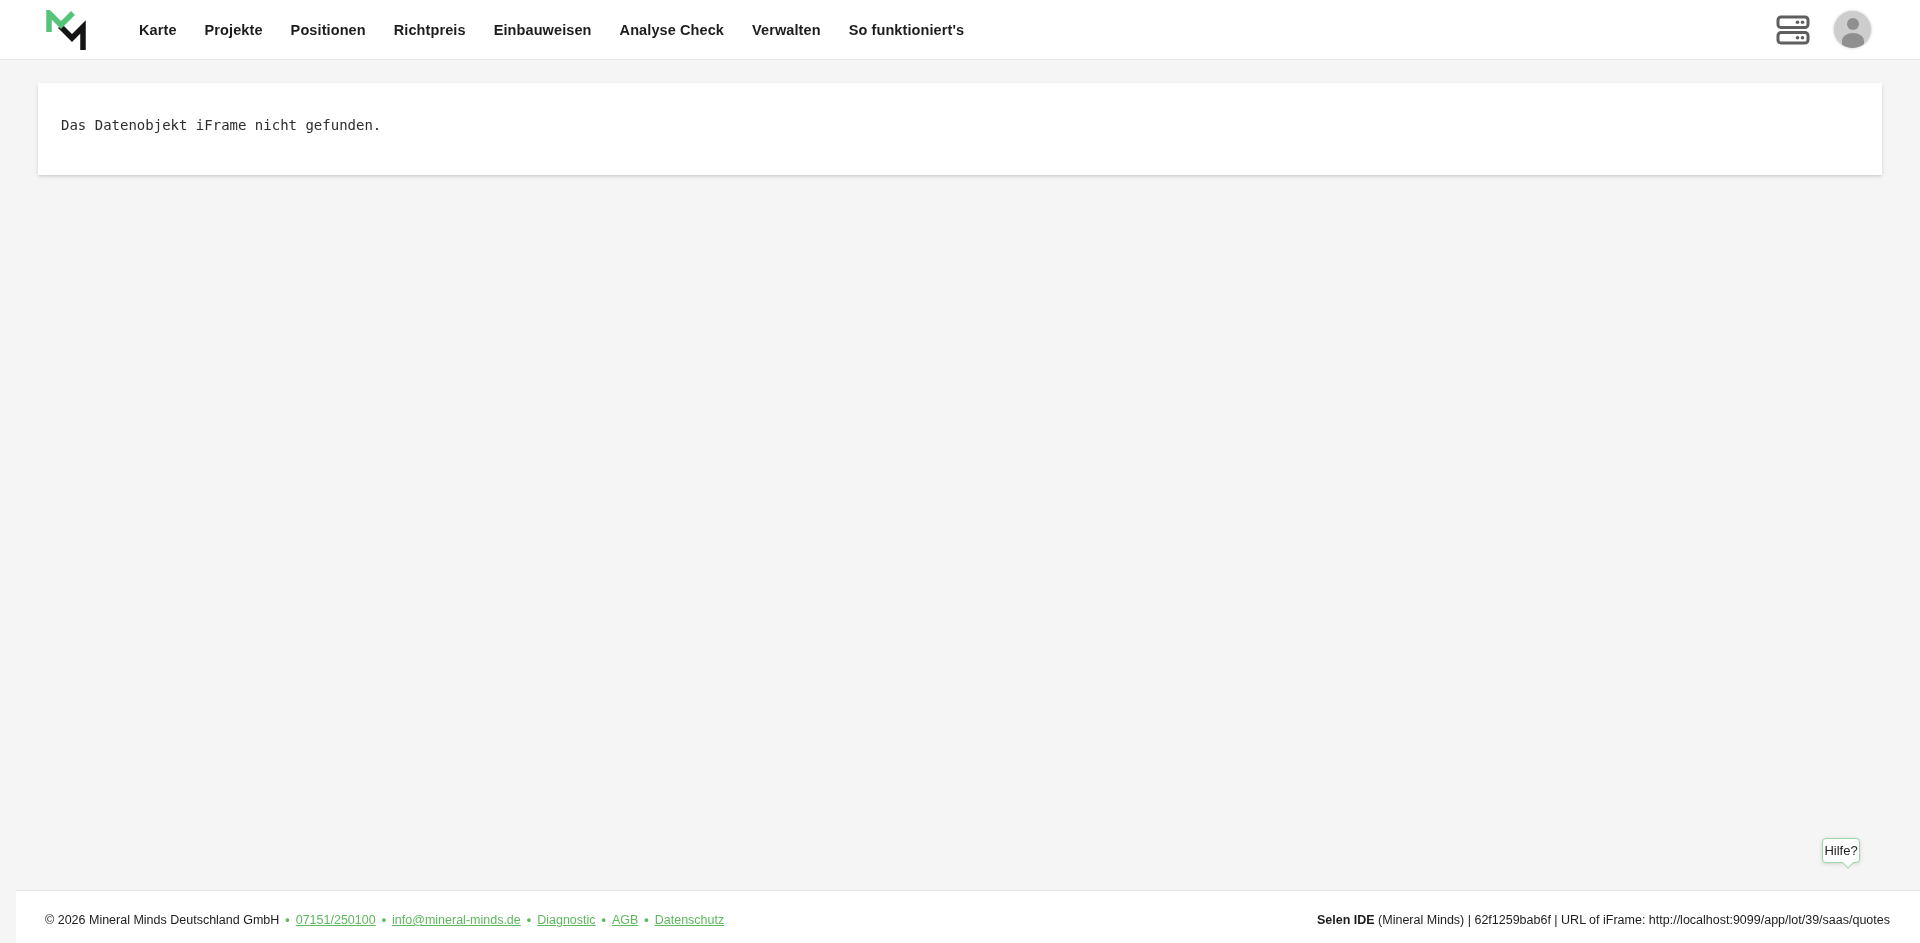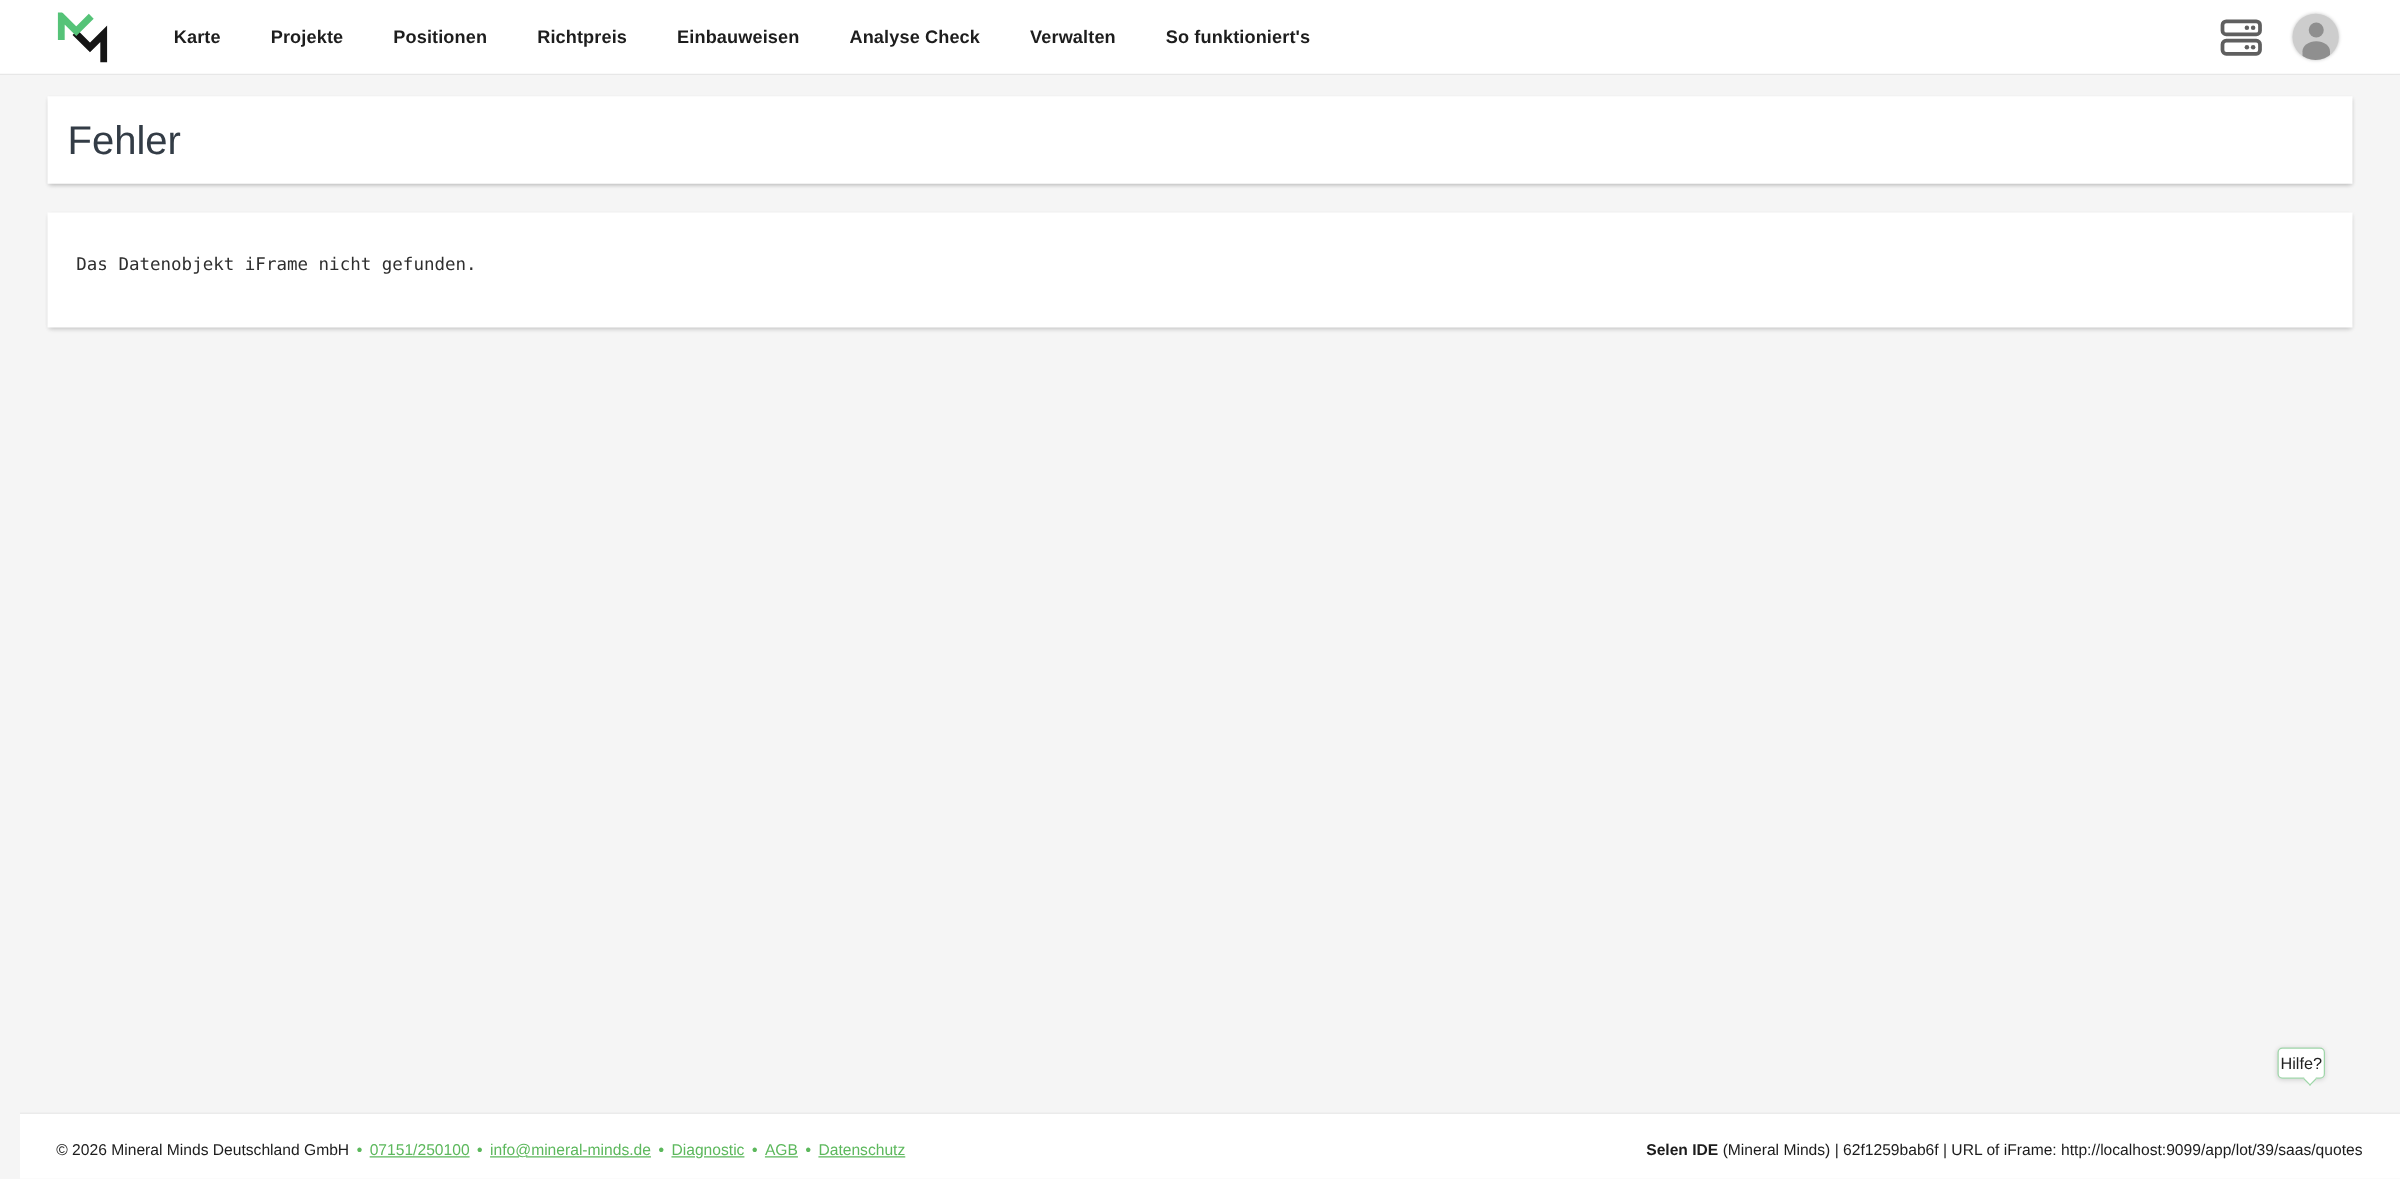--- a/index.html
+++ b/index.html
@@ -12,21 +12,21 @@
     color: #1f1f1f;
   }
 
   
   header {
     height: 60px; background: #ffffff;
     border-bottom: 1px solid #e7e7e7;
     display: flex; align-items: center;
   }
   .logo { margin-left: 46px; width: 40px; height: 40px; cursor: pointer; flex: 0 0 auto; }
-  nav { display: flex; gap: 40px; margin-left: 53px; align-items: center; }
+  nav { display: flex; gap: 28px; margin-left: 53px; align-items: center; }
   .nav-item {
     font-size: 14.5px; font-weight: 700; color: #1d1d1d;
     cursor: pointer; white-space: nowrap; letter-spacing: 0.1px;
   }
   .header-right { margin-left: auto; margin-right: 49px; display: flex; align-items: center; gap: 24px; }
   .server-icon-wrap { width: 34px; height: 30px; display: inline-flex; align-items: center; cursor: pointer; }
   .avatar {
     width: 37px; height: 37px; border-radius: 50%;
     background: #cdcdcd; overflow: hidden; position: relative; cursor: pointer;
     box-shadow: 0 0 3px rgba(0,0,0,.25);
@@ -120,23 +120,20 @@
       </svg>
     </span>
     <span class="avatar">
       <span class="avatar-head"></span>
       <span class="avatar-body"></span>
     </span>
   </div>
 </header>
 
 <main>
-  <section class="title-card">
-    <h1>Fehler</h1>
-  </section>
 
   <section class="diag-card">
     <p class="diag-msg">Das Datenobjekt iFrame nicht gefunden.</p>
   </section>
 </main>
 
 <div class="help-bubble">
   <span>Hilfe?</span>
   <span class="bubble-tail"></span>
 </div>

